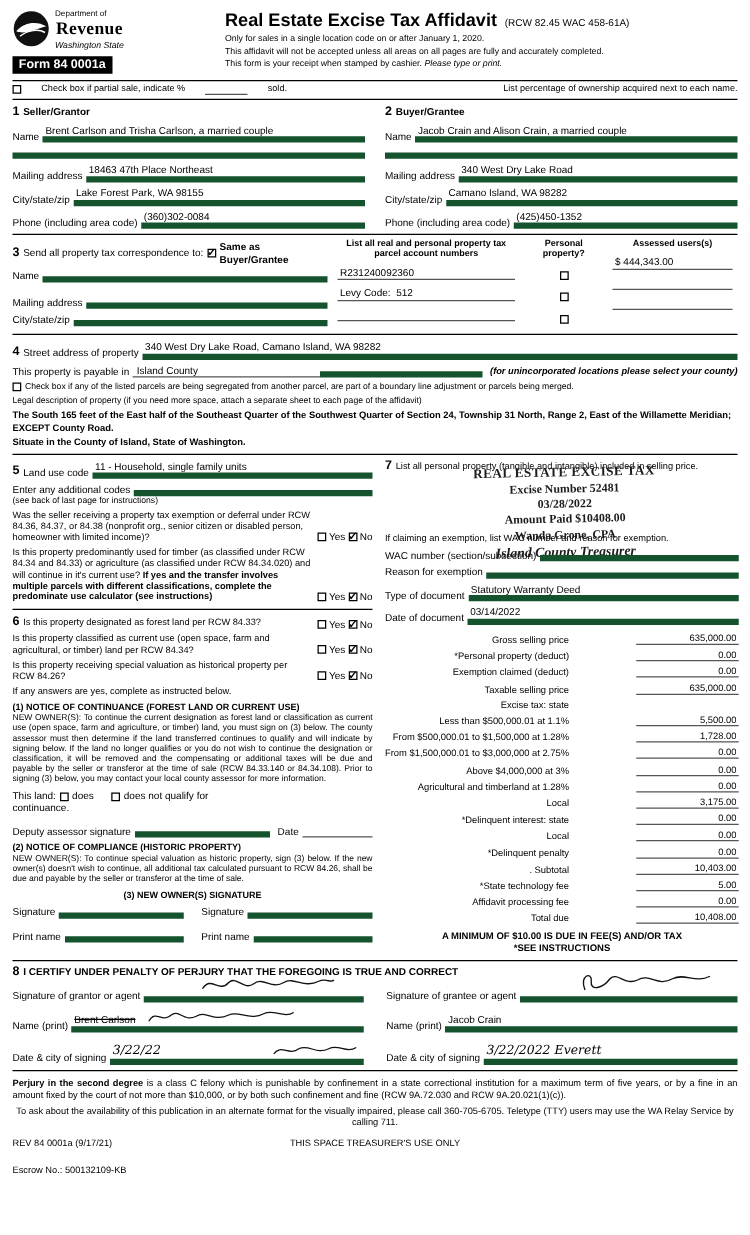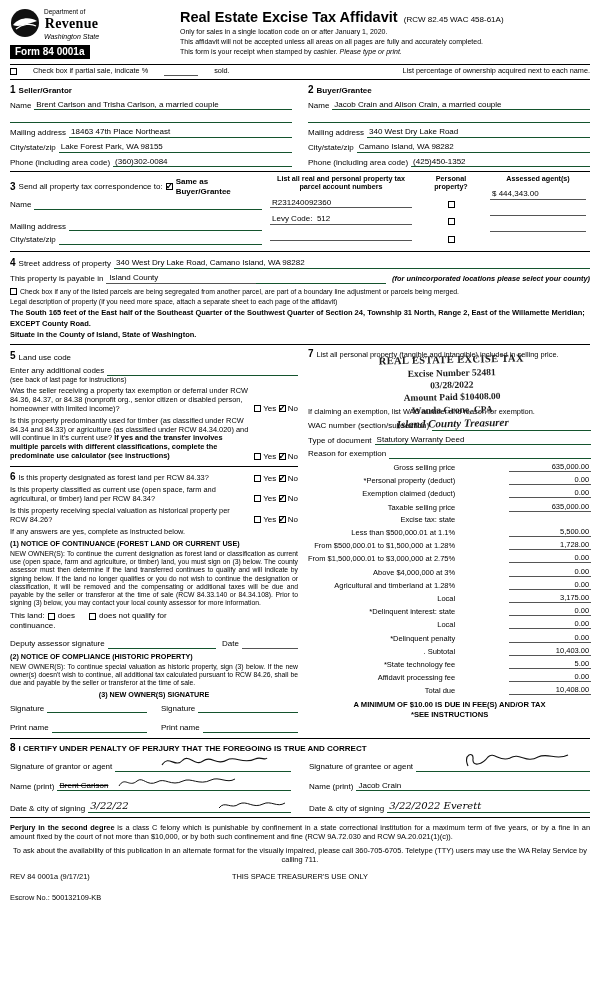--- a/index.html
+++ b/index.html
@@ -30,21 +30,21 @@
   .cb { width:7px; height:7px; border:1px solid #000; display:inline-block; position:relative; flex:none; vertical-align:-1px; background:#fff; }
   .cb.checked::after { content:"✓"; position:absolute; top:-3px; left:-1px; font-size:9px; font-weight:bold; }
   
   .partial { display:flex; align-items:center; gap:16px; border-top:1px solid #000; border-bottom:1px solid #000; padding:2.5px 0; margin-top:5px; font-size:7.3px; }
   .mini-fill { width:34px; height:8px; border-bottom:1px solid #555; display:inline-block; }
   .sp { flex:1; }
   
   .secnum { font-size:10px; font-weight:bold; margin-right:3px; }
   .row { display:flex; align-items:flex-end; margin-top:4px; }
   .lbl { white-space:nowrap; margin-right:3px; }
-  .fill { flex:1; border-bottom:1px solid #14532d; min-height:9px; padding:0 2px; position:relative; }
+  .fill { flex:1; border-bottom:5px solid #14532d; min-height:9px; padding:0 2px; position:relative; }
   .fillw { border-bottom:1px solid #555; min-height:9px; padding:0 2px; position:relative; }
   
   .sec12 { display:flex; gap:16px; margin-top:4px; padding-bottom:4px; }
   .half { flex:1; }
   
   .s3 { display:flex; gap:8px; padding:3px 0 6px; }
   .s3-left { width:252px; flex:none; }
   .s3-parcel { width:142px; flex:none; }
   .s3-pp { width:62px; flex:none; text-align:center; }
   .s3-av { width:96px; flex:none; text-align:center; }
@@ -208,21 +208,21 @@
       <div class="cell"><span>Levy Code:</span>&nbsp; <span>512</span></div>
       <div class="cell"></div>
     </div>
     <div class="s3-pp">
       <div class="colhead">Personal property?</div>
       <div class="ppbox"><span class="cb"></span></div>
       <div class="ppbox"><span class="cb"></span></div>
       <div class="ppbox"><span class="cb"></span></div>
     </div>
     <div class="s3-av">
-      <div class="colhead">Assessed agent(s)</div>
+      <div class="colhead">Assessed users(s)</div>
       <div class="cell">$ 444,343.00</div>
       <div class="cell"></div>
       <div class="cell"></div>
     </div>
   </div>
 
   <div class="s4 hr-top">
     <div class="row" style="margin-top:2px;">
       <span class="secnum">4</span>
       <span class="lbl">Street address of property</span>
@@ -244,20 +244,21 @@
     <div class="legal">Situate in the County of Island, State of Washington.</div>
   </div>
 
   <div class="cols hr-top">
     <div class="colL">
 
       <div>
         <div class="row" style="margin-top:2px;">
           <span class="secnum">5</span>
           <span class="lbl">Land use code</span>
+          <span class="fill">11 - Household, single family units</span>
         </div>
         <div class="row">
             <span class="lbl">Enter any additional codes</span>
             <span class="fill"></span>
           </div>
         <div class="tiny">(see back of last page for instructions)</div>
         <div class="qrow">
           <span class="q sm">Was the seller receiving a property tax exemption or deferral under RCW 84.36, 84.37, or 84.38 (nonprofit org., senior citizen or disabled person, homeowner with limited income)?</span>
           <span class="ans">
             <span class="cb"></span> <span>Yes</span>
@@ -348,26 +349,30 @@
         <div class="s2">Wanda Grone, CPA</div>
         <div class="s3l">Island County Treasurer</div>
       </div>
       <div style="height:48px;"></div>
       <div class="sm">If claiming an exemption, list WAC number and reason for exemption.</div>
       <div class="row">
           <span class="lbl">WAC number (section/subsection)</span>
           <span class="fill"></span>
         </div>
       <div class="row">
+          <span class="lbl">Reason for exemption</span>
+          <span class="fill"></span>
+        </div>
+      <div class="row">
           <span class="lbl">Type of document</span>
           <span class="fill">Statutory Warranty Deed</span>
         </div>
-      <div class="row">
-          <span class="lbl">Reason for exemption</span>
-          <span class="fill"></span>
+      <div class="row" style="margin-bottom:6px;">
+          <span class="lbl">Date of document</span>
+          <span class="fill">03/14/2022</span>
         </div>
 
       <div class="taxrow">
           <span class="taxlbl">Gross selling price</span>
           <span class="taxval">635,000.00</span>
         </div>
         <div class="taxrow">
           <span class="taxlbl">*Personal property (deduct)</span>
           <span class="taxval">0.00</span>
         </div>

